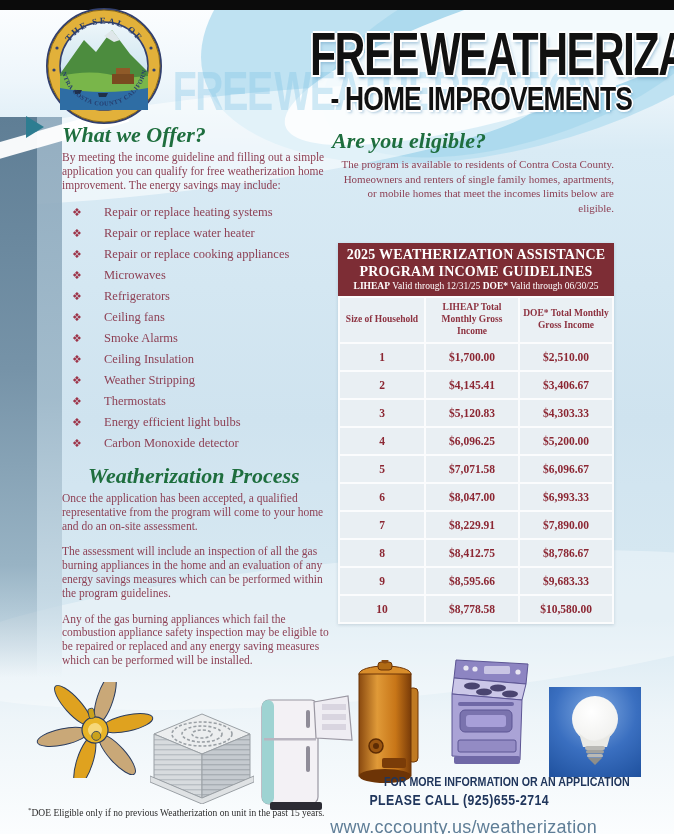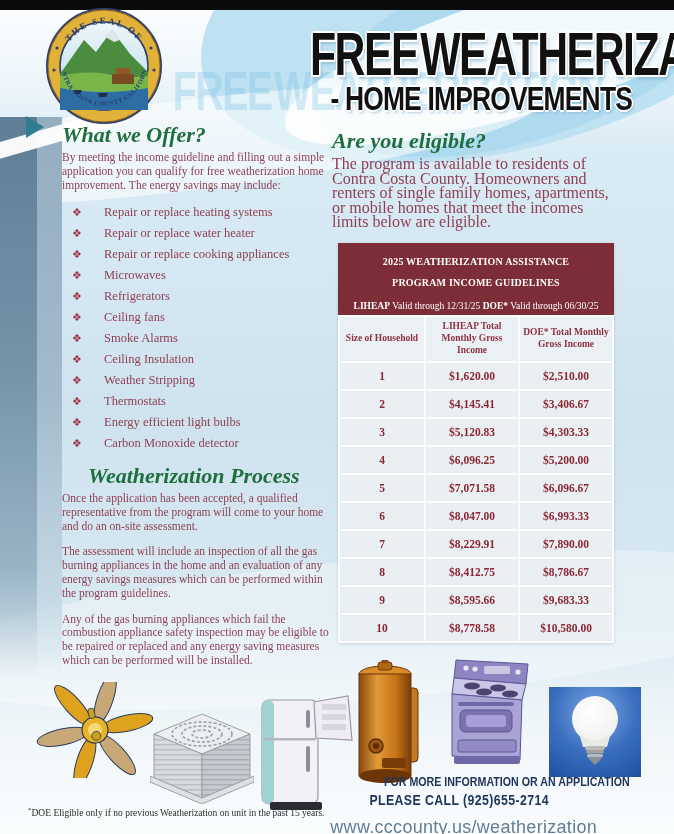--- a/index.html
+++ b/index.html
@@ -42,22 +42,22 @@
     font-size:22px;line-height:1.15;color:#1e6e3e;}
   .body-par{margin:0 0 12px 0;font-size:11.5px;line-height:13.8px;color:#8e4155;}
   .intro{}
   ul.offer{list-style:none;margin:0 0 6px 0;padding:0;}
   ul.offer li{display:flex;align-items:baseline;height:21px;font-size:12.5px;color:#8e4155;}
   ul.offer .bullet{width:16px;margin-left:10px;margin-right:16px;color:#9d3348;font-size:11px;}
   .proc-head{margin-top:8px;padding-left:26px;}
   
   .tablewrap{position:absolute;left:338px;top:243px;width:276px;z-index:4;box-shadow:0 1px 3px rgba(90,120,140,.25);}
   .tab-title{background:#7d2d35;color:#ffffff;text-align:center;padding:4px 2px 3px 2px;}
-  .tab-title .t1{font-size:10px;font-weight:bold;line-height:1.18;letter-spacing:.2px;margin-top:9px;}
-  .tab-title .sub{font-size:9.5px;line-height:1.25;margin-top:12px;}
+  .tab-title .t1{font-size:14px;font-weight:bold;line-height:1.18;letter-spacing:.2px;}
+  .tab-title .sub{font-size:9.5px;line-height:1.25;margin-top:1px;}
   .tab-title .sub b{font-weight:bold;}
   table.income{width:100%;border-collapse:separate;border-spacing:2px;background:#fbfcfd;table-layout:fixed;}
   table.income th{background:#eaf0f4;color:#8d3240;font-size:9.5px;font-weight:bold;line-height:1.25;
     padding:4px 2px;text-align:center;font-family:"Liberation Serif",serif;}
   table.income td{background:#e9eff3;color:#8c2733;font-size:11.5px;font-weight:bold;text-align:center;
     height:26px;padding:0 2px;font-family:"Liberation Serif",serif;}
   table.income col.c1{width:84px;}
   
   .contact{position:absolute;right:44px;top:772px;text-align:left;z-index:5;font-family:"Liberation Sans",sans-serif;color:#20365c;}
   .contact .l1{display:inline-block;font-weight:bold;font-size:13px;letter-spacing:0;transform:scaleX(.82);transform-origin:100% 50%;white-space:nowrap;}
@@ -182,21 +182,21 @@
     <h2 class="script proc-head">Weatherization Process</h2>
     <div>
         <p class="body-par">Once the application has been accepted, a qualified representative from the program will come to your home and do an on-site assessment.</p>
         <p class="body-par">The assessment will include an inspection of all the gas burning appliances in the home and an evaluation of any energy savings measures which can be performed within the program guidelines.</p>
         <p class="body-par">Any of the gas burning appliances which fail the combustion appliance safety inspection may be eligible to be repaired or replaced and any energy saving measures which can be performed will be installed.</p>
       </div>
   </div>
 
   <div class="colR">
     <h2 class="script">Are you eligible?</h2>
-    <p class="body-par" style="font-size:16px;line-height:14.5px;">The program is available to residents of Contra Costa County.  Homeowners and renters of single family homes, apartments, or mobile homes that meet the incomes limits below are eligible.</p>
+    <p class="body-par" style="font-size:11px;line-height:14.5px;text-align:right;">The program is available to residents of Contra Costa County.  Homeowners and renters of single family homes, apartments, or mobile homes that meet the incomes limits below are eligible.</p>
   </div>
 
   <div class="tablewrap">
     <div class="tab-title">
       <div class="t1">2025 WEATHERIZATION ASSISTANCE</div>
       <div class="t1">PROGRAM INCOME GUIDELINES</div>
       <div class="sub"><b>LIHEAP</b><span> Valid through 12/31/25 </span><b>DOE*</b><span> Valid through 06/30/25</span></div>
     </div>
     <table class="income">
       <colgroup>
@@ -207,21 +207,21 @@
       <thead>
           <tr>
             <th>Size of Household</th>
             <th>LIHEAP Total Monthly Gross Income</th>
             <th>DOE* Total Monthly Gross Income</th>
           </tr>
         </thead>
       <tbody>
           <tr>
             <td>1</td>
-            <td>$1,620.00</td>
+            <td>$1,700.00</td>
             <td>$2,510.00</td>
           </tr>
           <tr>
             <td>2</td>
             <td>$4,145.41</td>
             <td>$3,406.67</td>
           </tr>
           <tr>
             <td>3</td>
             <td>$5,120.83</td>

